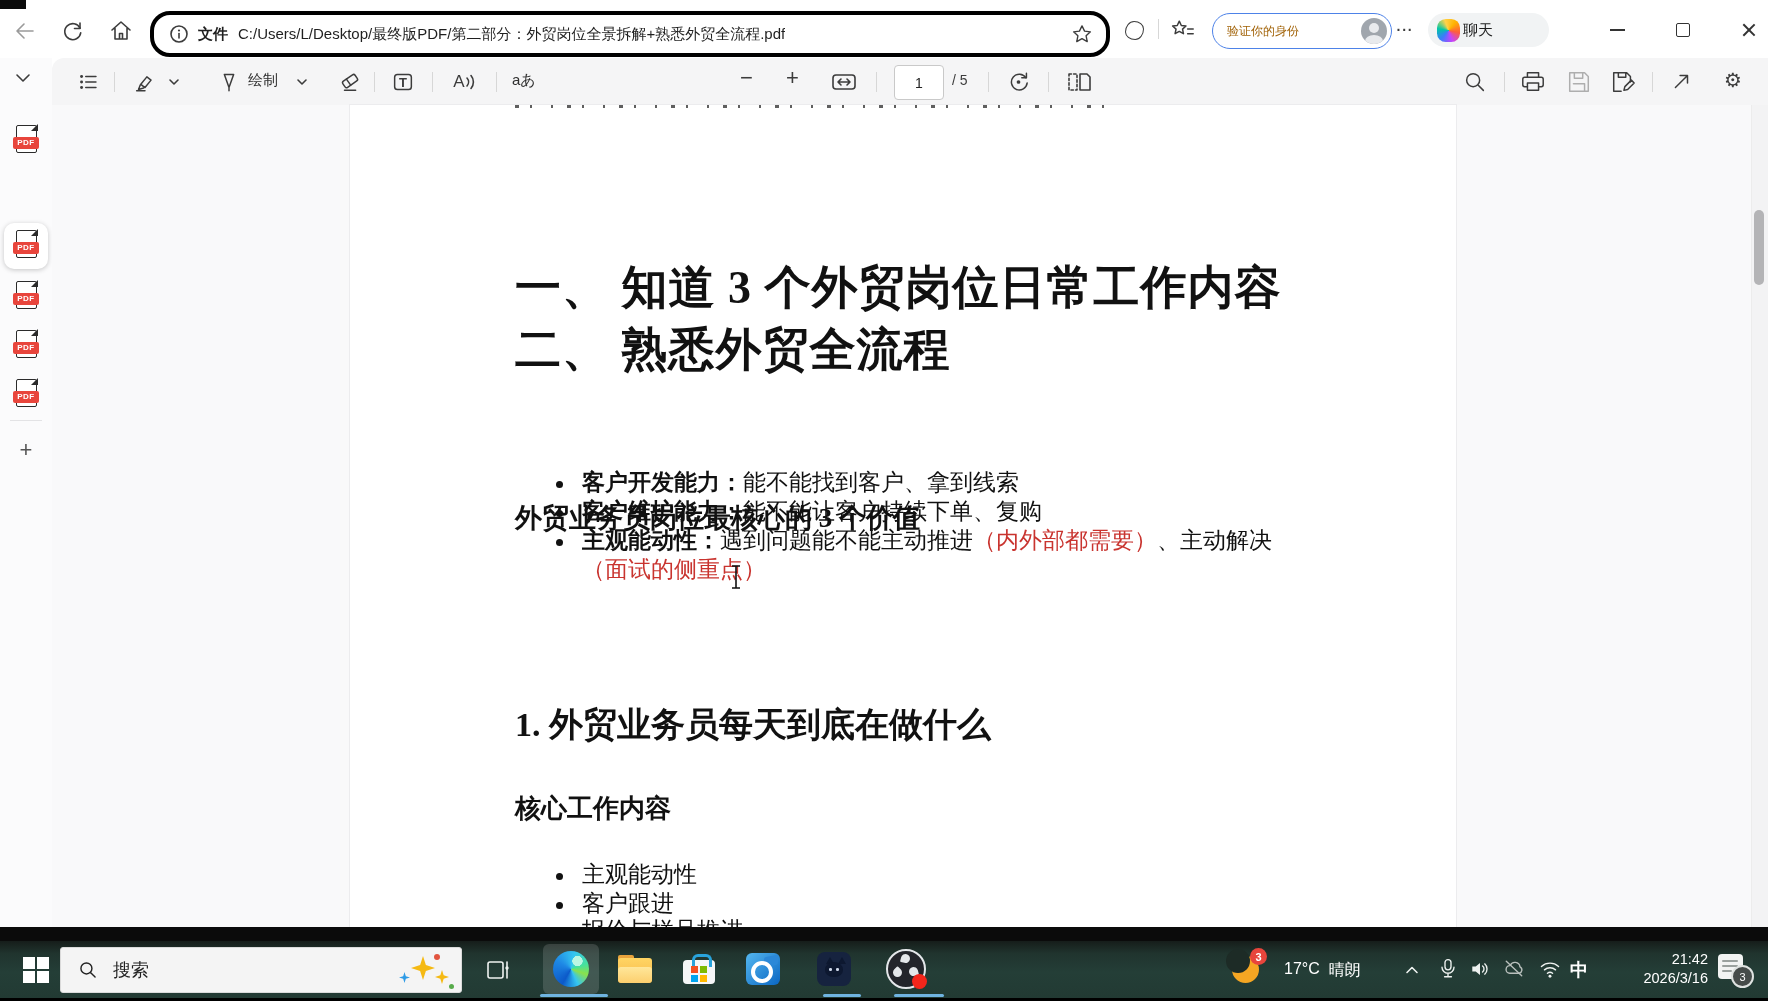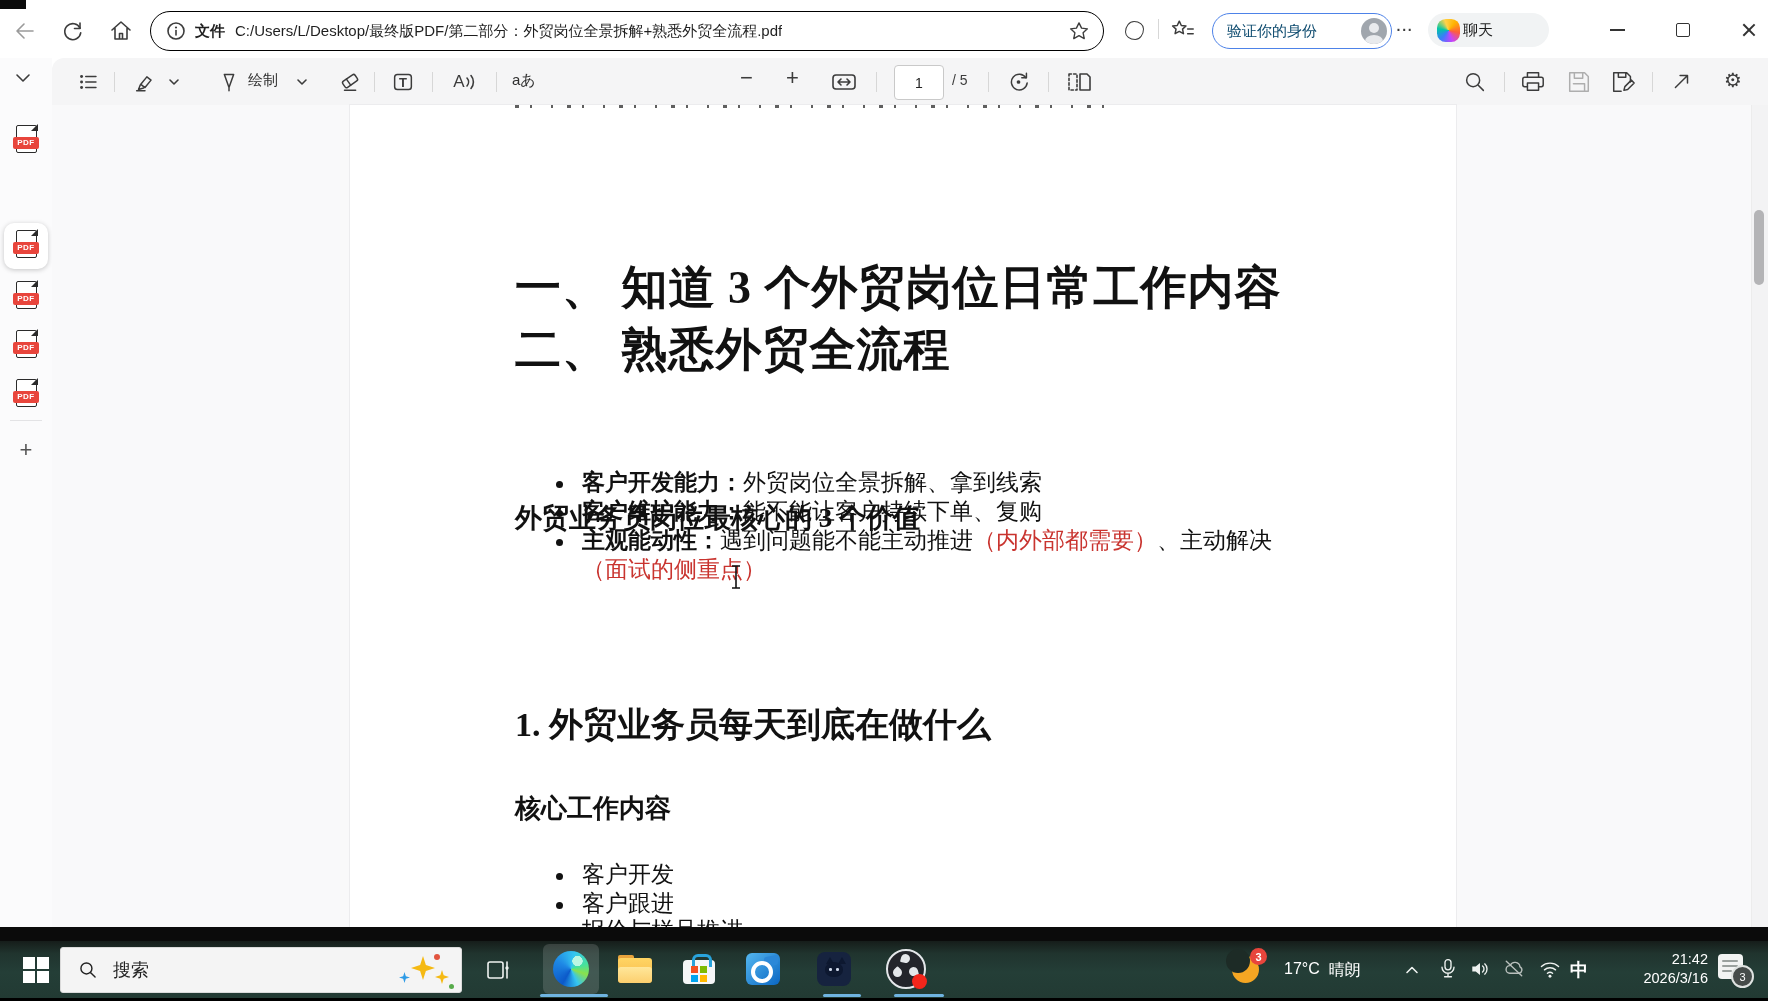--- a/index.html
+++ b/index.html
@@ -5,27 +5,27 @@
   html,body{margin:0;padding:0;background:#000;}
   #screen{position:relative;width:1768px;height:1001px;background:#fff;overflow:hidden;
           font-family:"Liberation Sans","DejaVu Sans",sans-serif;color:#222;}
   .abs{position:absolute;}
   svg{display:block;}
   .ic{stroke:#3c3c3c;stroke-width:1.6;fill:none;stroke-linecap:round;stroke-linejoin:round;}
   .icw{stroke:#eef2f0;stroke-width:1.6;fill:none;stroke-linecap:round;stroke-linejoin:round;}
   .btn{display:flex;align-items:center;justify-content:center;border-radius:6px;cursor:pointer;}
   
   #titlebar{left:0;top:0;width:1768px;height:58px;background:#fff;}
-  #addrpill{left:150px;top:11px;width:952px;height:38px;border:1px solid #000000;border-radius:20px;
+  #addrpill{left:150px;top:11px;width:952px;height:38px;border:4px solid #000000;border-radius:20px;
             background:#fff;display:flex;align-items:center;}
   .addr-scheme{font-weight:bold;font-size:15px;color:#1f1f1f;margin:0 10px 0 8px;}
   .addr-url{font-size:15px;color:#1f1f1f;white-space:nowrap;overflow:hidden;max-width:790px;}
   #idpill{left:1212px;top:13px;width:160px;height:34px;border:1.6px solid #4d82e8;border-radius:18px;
           background:#fff;display:flex;align-items:center;justify-content:space-between;padding:0 4px 0 14px;}
-  #idpill span{font-size:15px;color:#0c4a6e;white-space:nowrap;}
+  #idpill span{font-size:12px;color:#a16207;white-space:nowrap;}
   .avatar{width:26px;height:26px;border-radius:50%;background:#a0a6ad;position:relative;overflow:hidden;}
   .avatar:before{content:"";position:absolute;left:8px;top:5px;width:10px;height:10px;border-radius:50%;background:#e8eaed;}
   .avatar:after{content:"";position:absolute;left:4px;top:17px;width:18px;height:12px;border-radius:50% 50% 0 0;background:#e8eaed;}
   #chatpill{left:1428px;top:13px;width:112px;height:34px;border-radius:18px;background:#f1f3f4;
             display:flex;align-items:center;gap:3px;padding-left:9px;}
   #chatpill span{font-size:15px;color:#1f1f1f;}
   .copilot{width:23px;height:23px;border-radius:38%;
            background:conic-gradient(from 40deg,#ffb300,#ff5e3a,#c643fc,#3a7bfd,#00c6a7,#ffd24a,#ffb300);}
   .winbar{width:15px;height:2px;background:#333;}
   .winbox{width:12px;height:12px;border:1.6px solid #333;border-radius:2px;}
@@ -376,41 +376,41 @@
     <div id="page">
       <div class="cliptext"></div>
 
       <div class="h1" style="top:152px;">一、 知道 3 个外贸岗位日常工作内容</div>
       <div class="h1" style="top:214px;">二、 熟悉外贸全流程</div>
 
       <div class="sub" style="top:395px;">外贸业务员岗位最核心的 3 个价值</div>
 
       <div class="dot" style="left:206px;top:376px;"></div>
       <div class="bullet" style="left:232px;top:362px;">
-        <b>客户开发能力：</b><span>外贸岗位全景拆解、拿到线索</span>
+        <b>客户开发能力：</b><span>能不能找到客户、拿到线索</span>
       </div>
       <div class="dot" style="left:206px;top:405px;"></div>
       <div class="bullet" style="left:232px;top:391px;">
         <b>客户维护能力：</b><span>能不能让客户持续下单、复购</span>
       </div>
       <div class="dot" style="left:206px;top:434px;"></div>
       <div class="bullet" style="left:232px;top:420px;">
         <b>主观能动性：</b><span>遇到问题能不能主动推进</span><span class="red">（内外部都需要）</span><span>、主动解决</span>
       </div>
       <div class="bullet red" style="left:232px;top:449px;">（面试的侧重点）</div>
 
       <svg class="abs ibeam" style="left:378px;top:458px;" width="16" height="28" viewBox="0 0 16 28">
         <path d="M4 3h8 M8 3v22 M4 25h8"></path>
       </svg>
 
       <div class="h2" style="top:597px;">1.  外贸业务员每天到底在做什么</div>
       <div class="sub" style="top:686px;font-size:26px;">核心工作内容</div>
 
       <div class="dot" style="left:206px;top:768px;"></div>
-      <div class="bullet" style="left:232px;top:754px;">客户开发</div>
+      <div class="bullet" style="left:232px;top:754px;">主观能动性</div>
       <div class="dot" style="left:206px;top:797px;"></div>
       <div class="bullet" style="left:232px;top:783px;">客户跟进</div>
 
       <div class="bullet" style="left:232px;top:810px;">报价与样品推进</div>
     </div>
 
     <div id="sbtrack" class="abs"></div>
     <div id="sbthumb" class="abs"></div>
 
     <div id="adobefab" class="abs">

